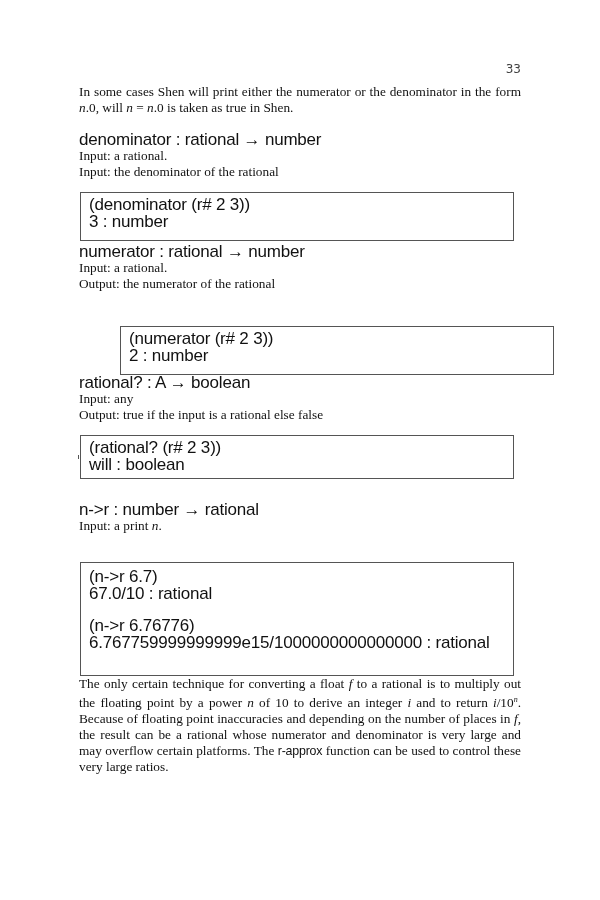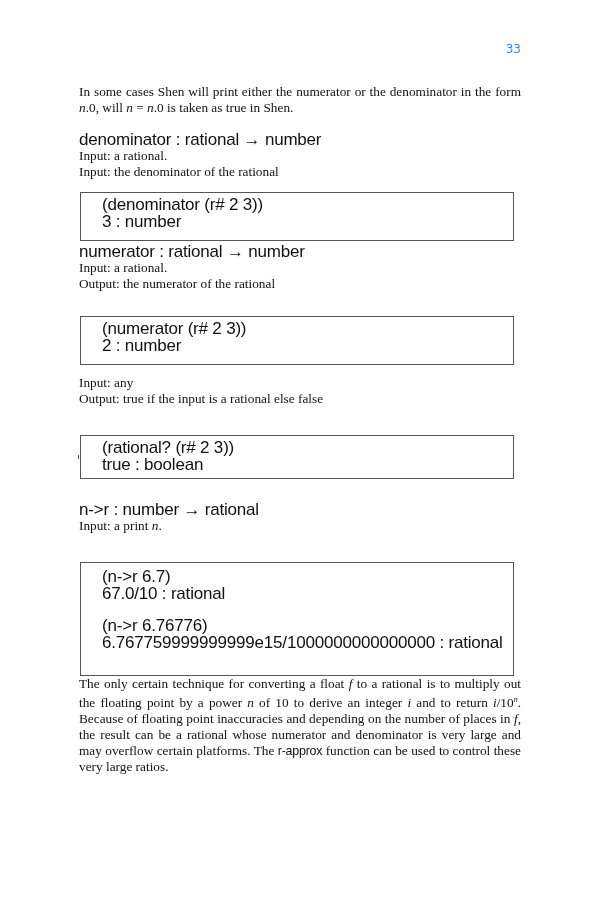--- a/index.html
+++ b/index.html
@@ -1,23 +1,23 @@
 <!DOCTYPE html>
 <html><head>
   <meta charset="utf-8">
   <style>
     html, body { margin: 0; padding: 0; background: #ffffff; }
     body { width: 600px; height: 900px; position: relative; overflow: hidden; color: #111; }
-    .page-num { position: absolute; top: 42px; right: 79px; font-family: "DejaVu Sans", sans-serif; font-size: 12px; color: #3b82f6; }
+    .page-num { position: absolute; top: 62px; right: 79px; font-family: "DejaVu Sans", sans-serif; font-size: 12px; color: #404040; }
     .serif { font-family: "Liberation Serif", serif; font-size: 13.3px; line-height: 16px; }
     .sans { font-family: "Liberation Sans", sans-serif; font-size: 17px; line-height: 16px; letter-spacing: -0.2px; }
     .block { position: absolute; left: 79px; width: 442px; }
     .justify { text-align: justify; }
     .line { display: block; white-space: nowrap; }
-    .box { position: absolute; left: 80px; width: 434px; border: 1px solid #555; box-sizing: border-box; padding: 4px 21px; }
+    .box { position: absolute; left: 80px; width: 434px; border: 1px solid #555; box-sizing: border-box; padding: 4px 8px; }
     .box .sans { line-height: 16.5px; }
     .gap { height: 16px; }
     .tick { position: absolute; left: 78px; top: 455px; width: 1px; height: 4px; background: #555; }
   </style>
 </head>
 <body>
 
 <div>
 
   <div class="page-num">33</div>
@@ -32,32 +32,33 @@
   <div class="box" style="top:192px; height:49px;">
     <span class="line sans">(denominator (r# 2 3))</span>
     <span class="line sans">3 : number</span>
   </div>
 
   <div class="block" style="top:244px;">
     <span class="line sans">numerator : rational → number</span>
     <span class="line serif">Input: a rational.</span>
     <span class="line serif">Output: the numerator of the rational</span>
   </div>
-  <div class="box" style="top:316px; height:49px;">
+  <div class="box" style="top:326px; height:49px;margin-left:40px;">
     <span class="line sans">(numerator (r# 2 3))</span>
     <span class="line sans">2 : number</span>
   </div>
 
   <div class="block" style="top:375px;">
+    <span class="line sans">rational? : A → boolean</span>
     <span class="line serif">Input: any</span>
     <span class="line serif">Output: true if the input is a rational else false</span>
   </div>
   <div class="box" style="top:435px; height:44px;">
     <span class="line sans">(rational? (r# 2 3))</span>
-    <span class="line sans">true : boolean</span>
+    <span class="line sans">will : boolean</span>
   </div>
   <div class="tick"></div>
 
   <div class="block" style="top:502px;">
     <span class="line sans">n-&gt;r : number → rational</span>
     <span class="line serif"><span>Input: a print </span><i>n</i><span>.</span></span>
   </div>
   <div class="box" style="top:562px; height:114px; padding-top:6px;">
     <span class="line sans">(n-&gt;r 6.7)</span>
     <span class="line sans">67.0/10 : rational</span>

